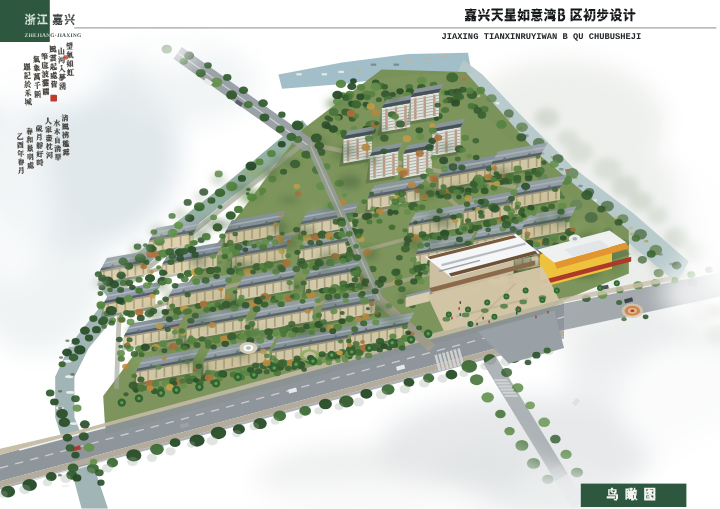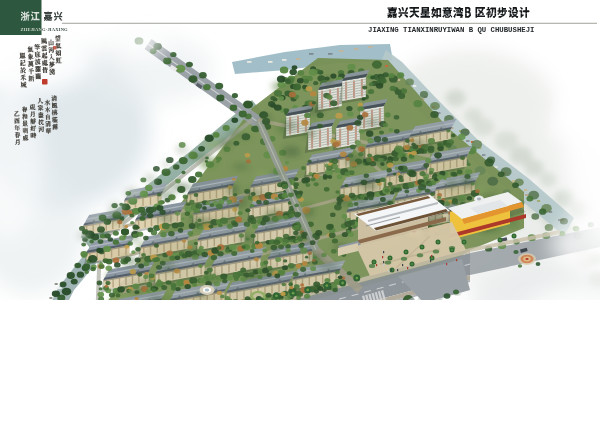--- a/index.html
+++ b/index.html
@@ -1,12 +1,12 @@
 <!DOCTYPE html>
-<html><head><meta charset="utf-8"><style>html,body{margin:0;padding:0;background:#fff;}.page{width:600px;height:300px;overflow:hidden;font-family:"Liberation Sans",sans-serif;}</style></head><body>
+<html><head><meta charset="utf-8"><style>html,body{margin:0;padding:0;background:#fff;}.page{width:600px;height:424px;overflow:hidden;font-family:"Liberation Sans",sans-serif;}</style></head><body>
 <div class="page"><svg width="600" height="424" viewBox="0 0 600 424">
       <defs>
         <clipPath id="gclip">
           <rect x="0" y="0" width="41.5" height="35"></rect>
         </clipPath>
         <clipPath id="wclip">
           <rect x="41.5" y="0" width="558" height="35"></rect>
         </clipPath>
         <filter id="b3" x="-40%" y="-40%" width="180%" height="180%">
           <feGaussianBlur stdDeviation="3"></feGaussianBlur>

